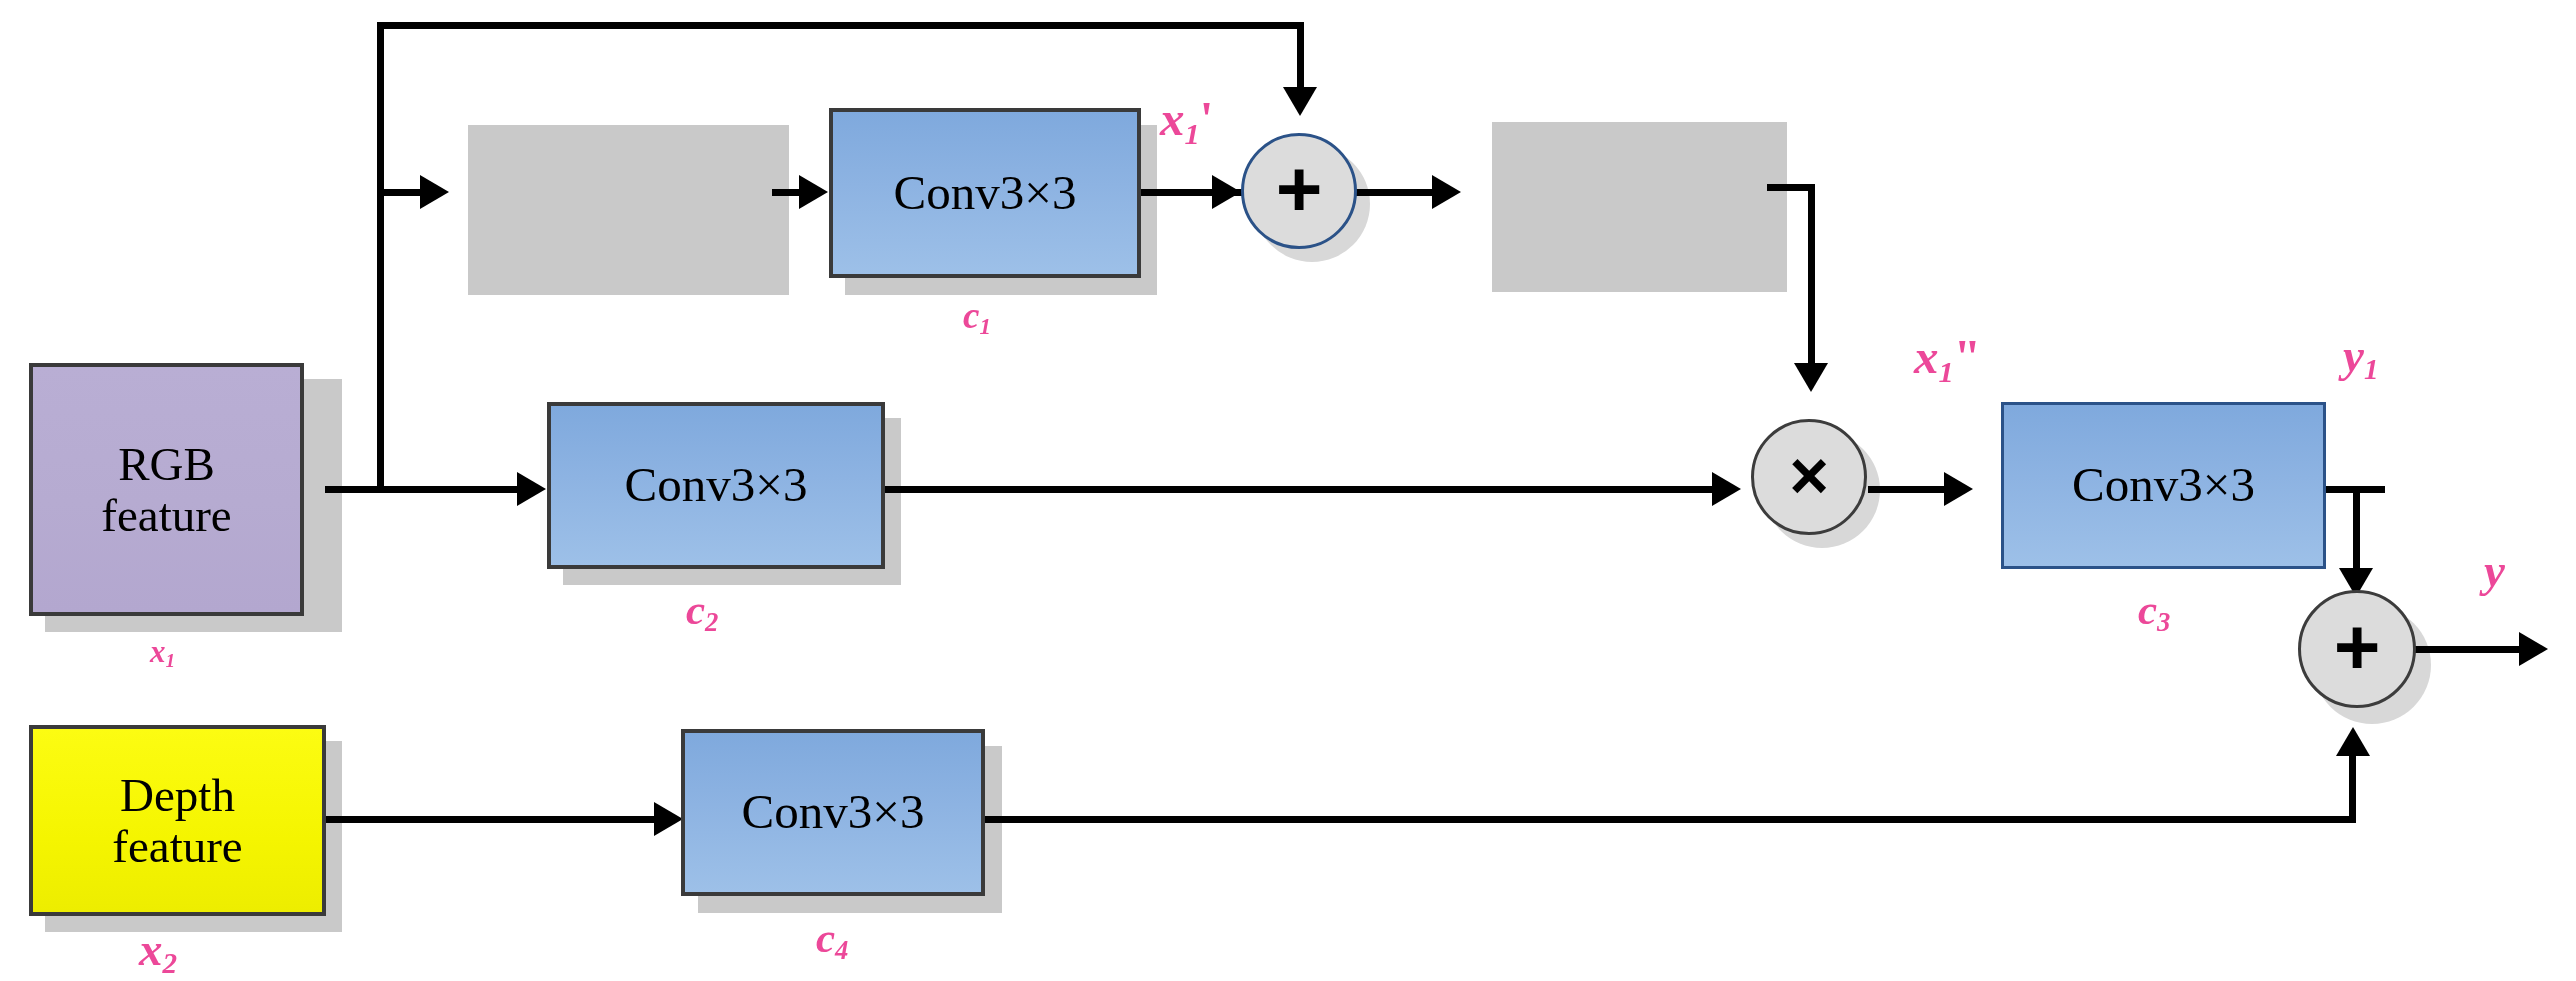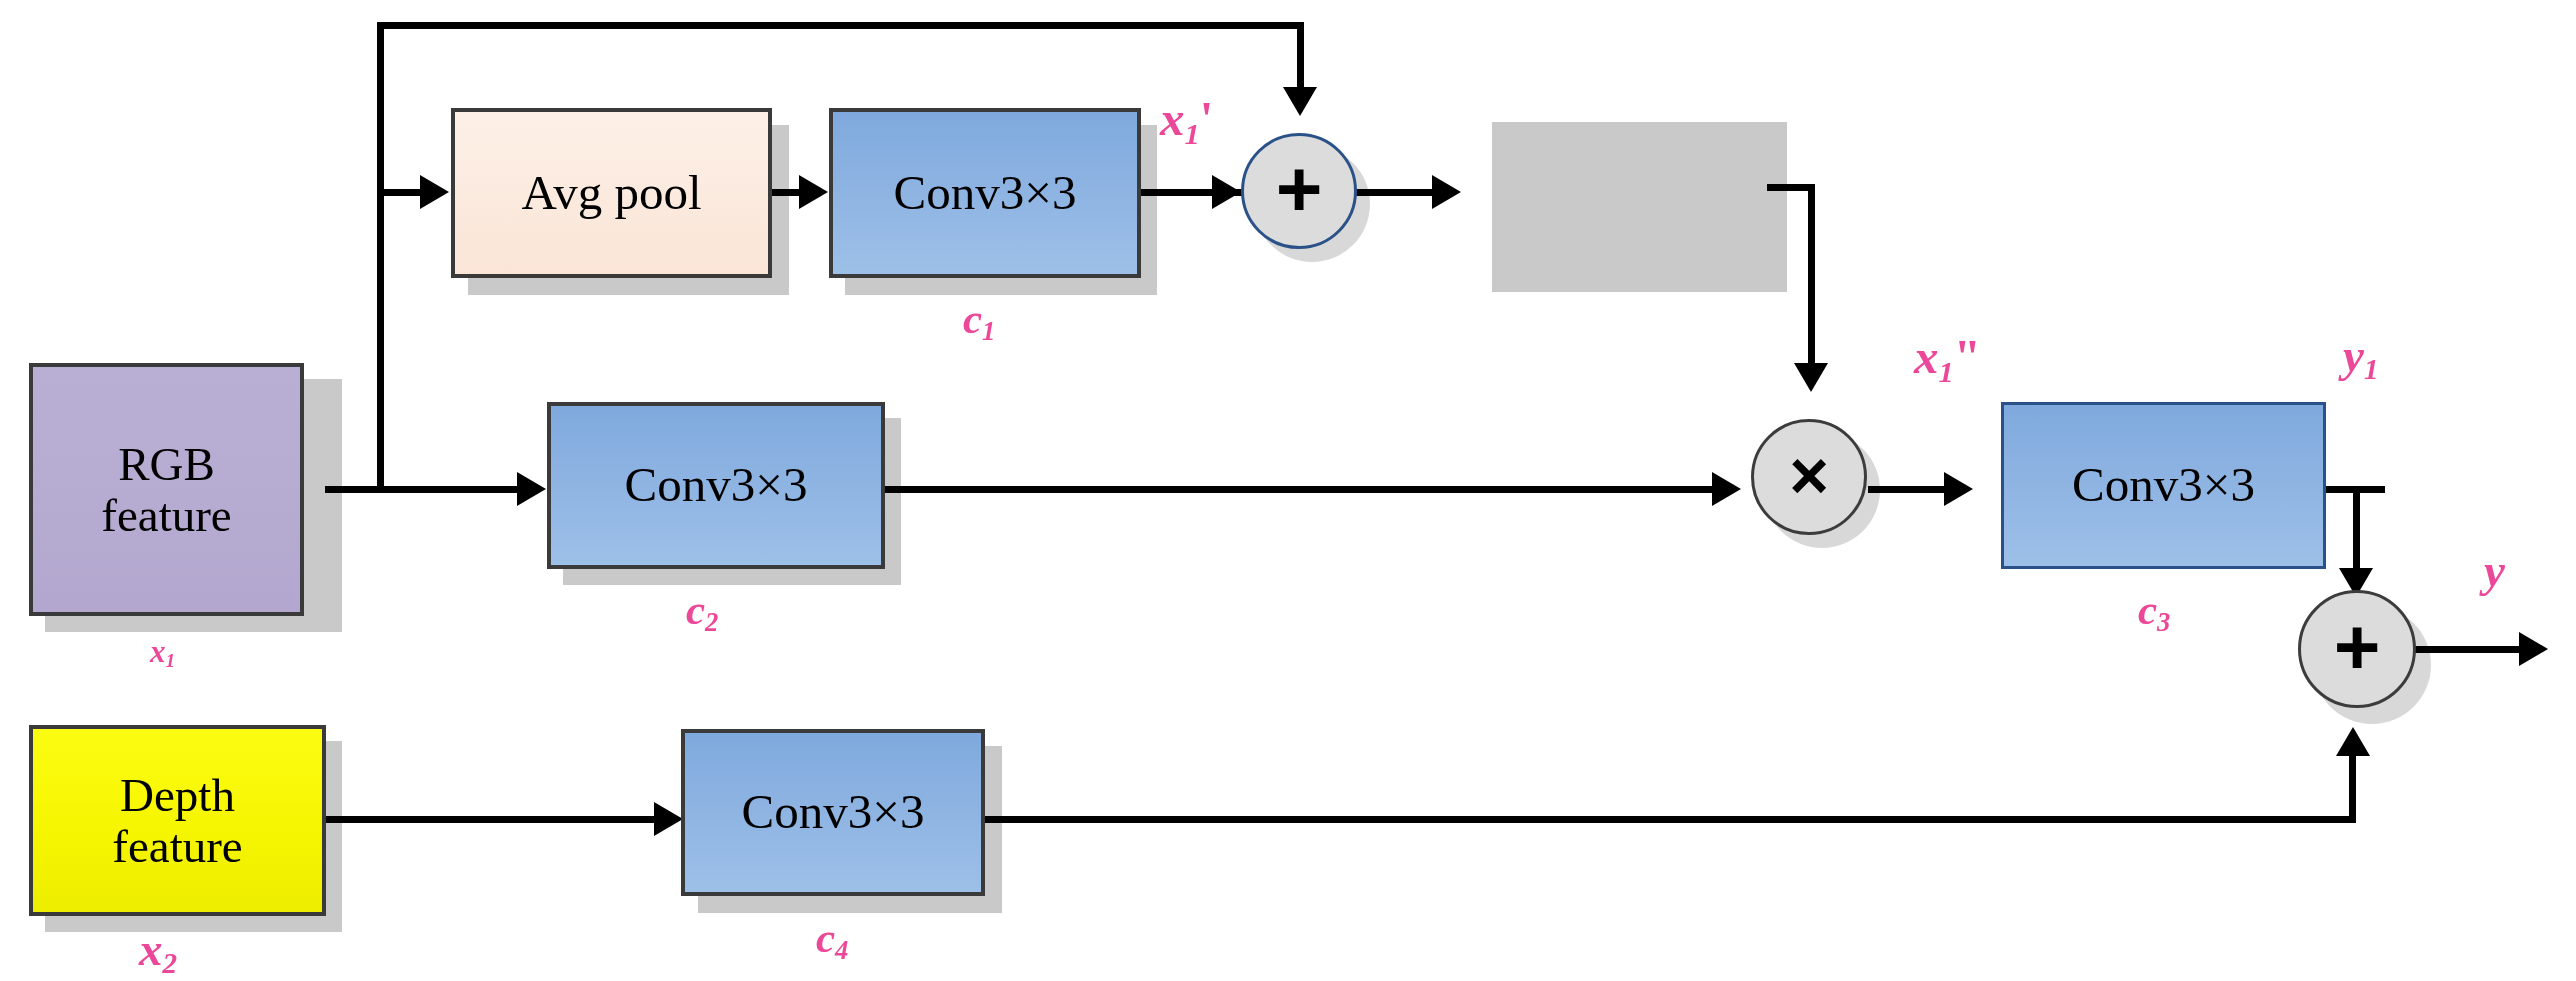--- a/index.html
+++ b/index.html
@@ -152,23 +152,20 @@
     </span>
   </div>
 
   <div class="node c-depth" style="left:29px;top:725px;width:297px;height:191px;font-size:47px;">
     <span class="lbl">
       <span>Depth</span><br>
       <span>feature</span>
     </span>
   </div>
 
-  <div class="node c-avg" style="left:451px;top:108px;width:321px;height:170px;font-size:49px;">
-    <span class="lbl">Avg pool</span>
-  </div>
 
   <div class="node c-conv" style="left:829px;top:108px;width:312px;height:170px;font-size:49px;">
     <span class="lbl">Conv3×3</span>
   </div>
 
   <div class="node c-conv" style="left:547px;top:402px;width:338px;height:167px;font-size:49px;">
     <span class="lbl">Conv3×3</span>
   </div>
 
   <div class="node c-conv" style="left:2001px;top:402px;width:325px;height:167px;font-size:49px;border-color:#2b5288;border-width:3.5px;">
@@ -193,21 +190,21 @@
   </div>
 
   <div class="math" style="left:150px;top:636px;font-size:31px;">
     <span>x</span><sub>1</sub>
   </div>
 
   <div class="math" style="left:139px;top:926px;font-size:47px;">
     <span>x</span><sub>2</sub>
   </div>
 
-  <div class="math" style="left:963px;top:297px;font-size:43px;">
+  <div class="math" style="left:963px;top:297px;font-size:37px;">
     <span>c</span><sub>1</sub>
   </div>
 
   <div class="math" style="left:686px;top:588px;font-size:43px;">
     <span>c</span><sub>2</sub>
   </div>
 
   <div class="math" style="left:2138px;top:588px;font-size:43px;">
     <span>c</span><sub>3</sub>
   </div>

